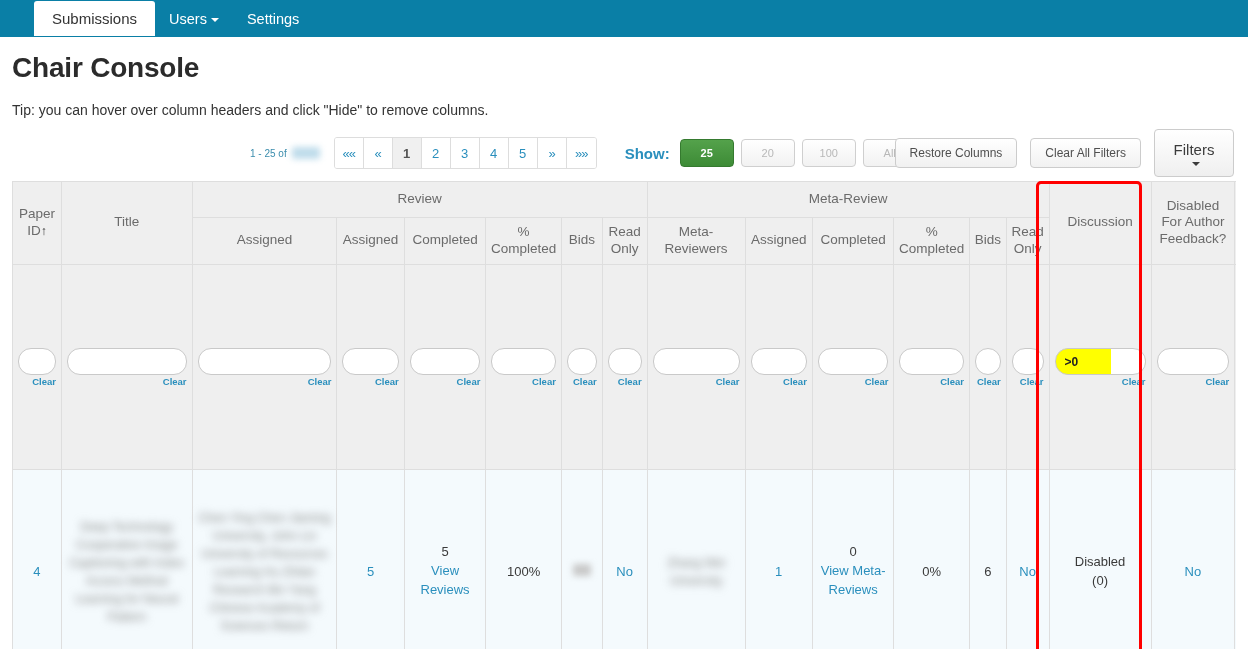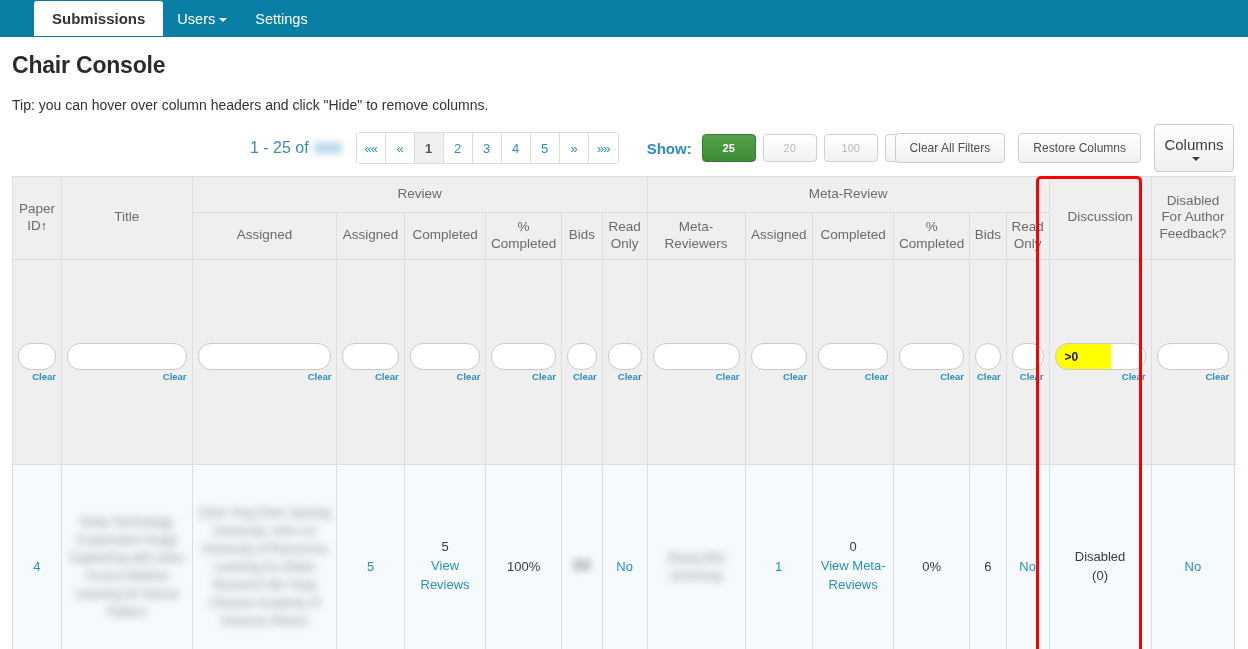--- a/index.html
+++ b/index.html
@@ -29,21 +29,20 @@
     line-height: 1;
     white-space: nowrap;
     cursor: pointer;
   }
   .nav-item.active {
     background: #ffffff;
     color: #333333;
     border-radius: 3px 3px 0 0;
     padding: 10px 18px 10px 18px;
     font-size: 15px;
-    font-weight: bold;
   }
   .caret {
     display: inline-block;
     width: 0; height: 0;
     margin-left: 4px;
     vertical-align: middle;
     border-left: 4px solid transparent;
     border-right: 4px solid transparent;
     border-top: 4px solid currentColor;
   }
@@ -60,21 +59,21 @@
     border-radius: 3px;
     filter: blur(4px);
     margin: 0 8px;
   }
   .redact-1 { width: 86px; height: 13px; }
   .redact-2 { width: 118px; height: 13px; margin-right: 16px; }
 
   
   .page-wrap { padding: 0 12px; }
   .page-title {
-    font-size: 23px;
+    font-size: 28px;
     font-weight: bold;
     color: #2b2b2b;
     margin: 15px 0 0 0;
     letter-spacing: -0.2px;
   }
   .tip {
     font-size: 14px;
     color: #333;
     margin-top: 18px;
   }
@@ -82,21 +81,21 @@
   
   .toolbar {
     display: flex;
     align-items: center;
     margin-top: 11px;
     height: 48px;
     position: relative;
   }
   .range-label {
     color: #3b8dad;
-    font-size: 16px;
+    font-size: 10px;
     margin-left: 238px;
     display: flex;
     align-items: center;
   }
   .range-redact {
     display: inline-block;
     width: 28px; height: 12px;
     background: #bfdceb;
     filter: blur(3px);
     margin-left: 5px;
@@ -331,24 +330,24 @@
 
     <div class="show-label">Show:</div>
     <div class="show-btns">
       <div class="show-btn active">25</div>
       <div class="show-btn">20</div>
       <div class="show-btn">100</div>
       <div class="show-btn">All</div>
     </div>
 
     <div class="tool-right">
+      <div class="btn-plain">Restore Columns</div>
       <div class="btn-plain">Clear All Filters</div>
-      <div class="btn-plain">Restore Columns</div>
       <div class="btn-actions">
-        <span>Columns</span>
+        <span>Filters</span>
         <span class="caret"></span>
       </div>
     </div>
   </div>
 
   <div class="table-scroll">
     <table class="grid">
       <colgroup>
         <col style="width:48px">
           <col style="width:128px">

